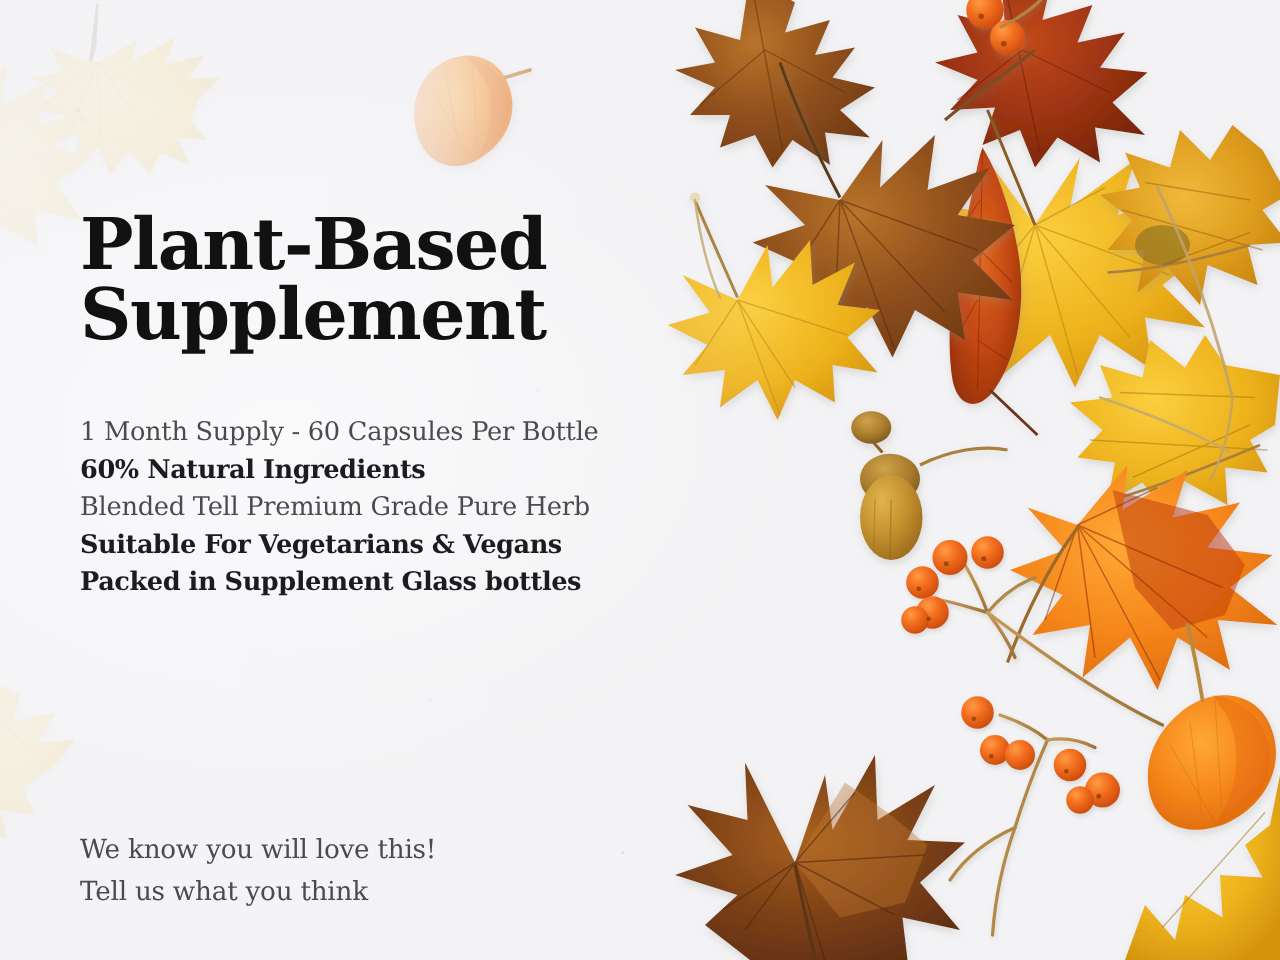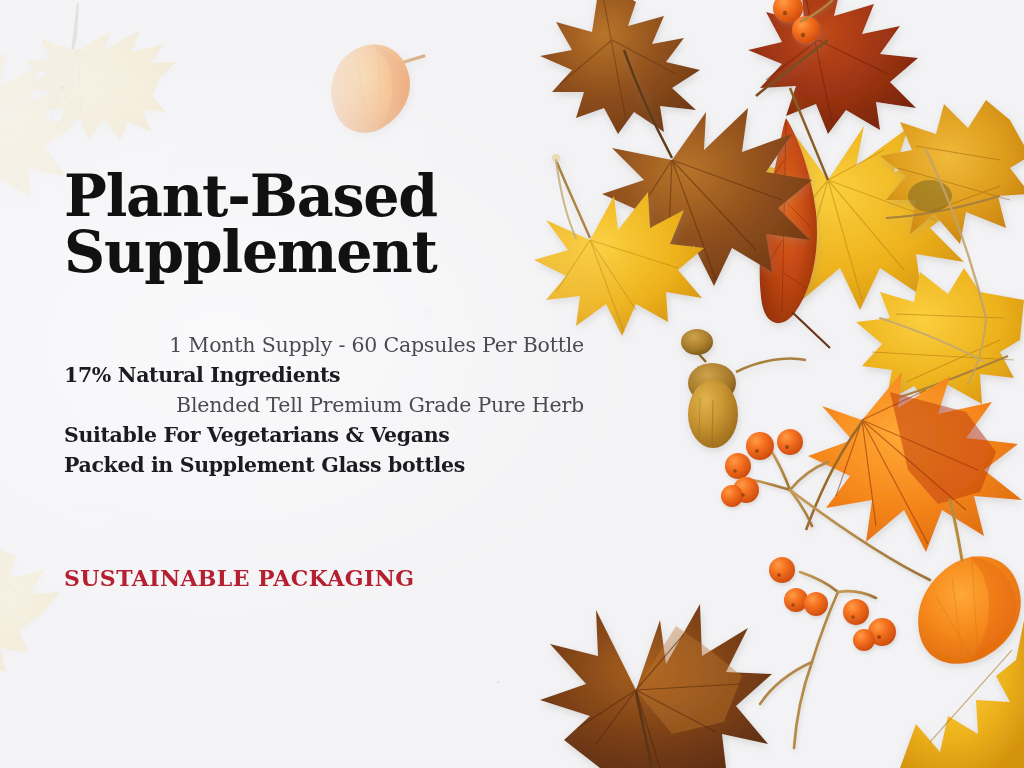--- a/index.html
+++ b/index.html
@@ -76,21 +76,21 @@
   }
   .feature {
     display: block;
     font-family: "DejaVu Serif", serif;
     font-size: 20.5px;
     line-height: 30px;
     color: #3a3a40;
     white-space: nowrap;
     letter-spacing: -0.2px;
   }
-  .feature.light { font-weight: 400; color: #4a4a52; text-align: right; }
+  .feature.light { font-weight: 400; color: #4a4a52; }
   .feature.bold  { font-weight: 700; color: #1c1c20; letter-spacing: -0.35px; }
 
   .claims {
     position: absolute;
     top: 558px;
     left: 0;
     width: 520px;
   }
   .claim {
     display: block;
@@ -499,25 +499,28 @@
 
   <div id="content">
 
     <h1 class="headline">
       <span class="line">Plant-Based</span>
       <span class="line">Supplement</span>
     </h1>
 
     <div class="features">
       <span class="feature light">1 Month Supply - 60 Capsules Per Bottle</span>
-      <span class="feature bold">17% Natural Ingredients</span>
+      <span class="feature bold">60% Natural Ingredients</span>
       <span class="feature light">Blended Tell Premium Grade Pure Herb</span>
       <span class="feature bold">Suitable For Vegetarians &amp; Vegans</span>
       <span class="feature bold">Packed in Supplement Glass bottles</span>
     </div>
 
     <div class="claims">
-      <span class="claim">SUSTAINABLE  PACKAGING</span>
     </div>
 
+    <div class="closing">
+      <span class="closing-line">We know you will love this!</span>
+      <span class="closing-line">Tell us what you think</span>
+    </div>
 
   </div>
 </div>
 
 </body></html>

